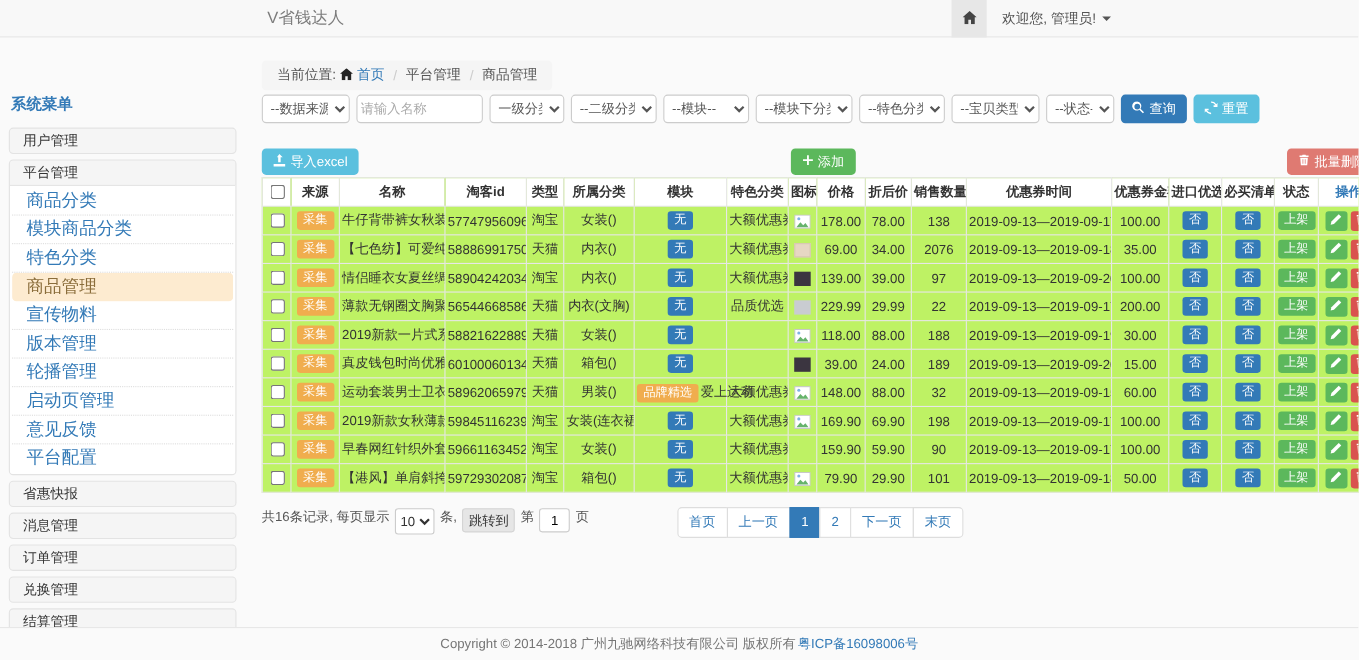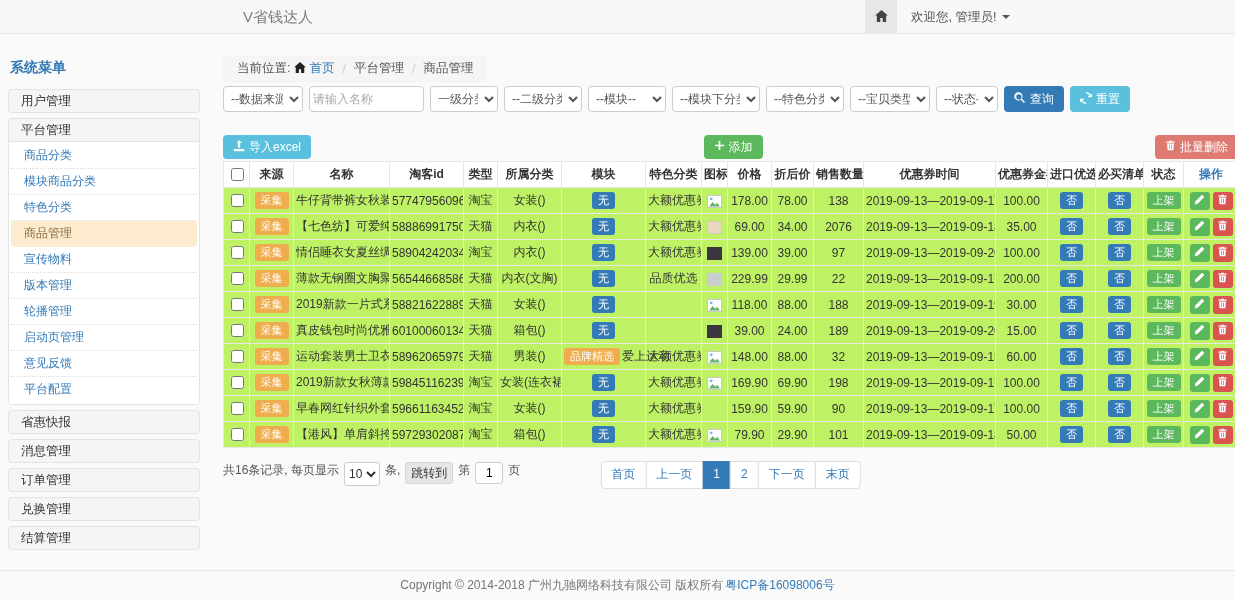--- a/index.html
+++ b/index.html
@@ -12,26 +12,26 @@
   
   .topbar { height:34px; background:#f8f8f8; border-bottom:1px solid #e7e7e7; position:relative;padding-left:20px; }
   .brand { position:absolute; left:243px; top:0; line-height:34px; font-size:15px; color:#7c7c7c; }
   .topbar-right { position:absolute; left:865px; top:0; height:34px; display:flex; align-items:center; }
   .home-btn { width:32px; height:34px; background:#e7e7e7; display:flex; align-items:center; justify-content:center; color:#444; cursor:pointer; }
   .welcome { margin-left:14px; font-size:12.5px; color:#555; display:flex; align-items:center; gap:6px; cursor:pointer; }
   .caret { width:0; height:0; border-left:4px solid transparent; border-right:4px solid transparent; border-top:4px solid #555; }
   
   .page { display:flex; padding:21px 0 0 8px; align-items:flex-start; }
   
-  .sidebar { width:192px; flex:none; }
+  .sidebar { width:207px; flex:none;margin-top:27px; }
   .sidebar-title { color:#337ab7; font-weight:bold; font-size:14px; margin:4px 4px 12px 2px; }
   .panel { margin-bottom:5px; border:1px solid #e3e3e3; border-radius:4px; background:#f5f5f5; overflow:hidden; }
   .panel-heading { height:22px; line-height:22px; padding-left:12px; font-size:12.5px; color:#333; cursor:pointer; }
   .panel-body { background:#fff; border-top:1px solid #e3e3e3; padding:1px 2px; }
-  .sub-item { height:26px; line-height:25px; padding-left:13px; font-size:12px; color:#337ab7; border-bottom:1px dotted #ddd; cursor:pointer; }
+  .sub-item { height:26px; line-height:25px; padding-left:13px; font-size:16px; color:#337ab7; border-bottom:1px dotted #ddd; cursor:pointer; }
   .sub-item:last-child { border-bottom:none; }
   .sub-item.active { background:#fdebd0; border-radius:4px; color:#8a6d3b; border-bottom:1px solid transparent; }
   
   .main { margin-left:23px; width:1015px; flex:none; }
   .breadcrumb { display:inline-flex; align-items:center; gap:4px; background:#f5f5f5; border-radius:4px; padding:5px 14px; font-size:12.5px; color:#555; }
   .breadcrumb .link { color:#337ab7; text-decoration:none; cursor:pointer; }
   .breadcrumb .sep { color:#ccc; padding:0 4px; }
   .bc-home { display:inline-flex; align-items:center; gap:3px; color:#333; }
   
   .filters { margin-top:4px; display:flex; gap:6px; align-items:center; }

